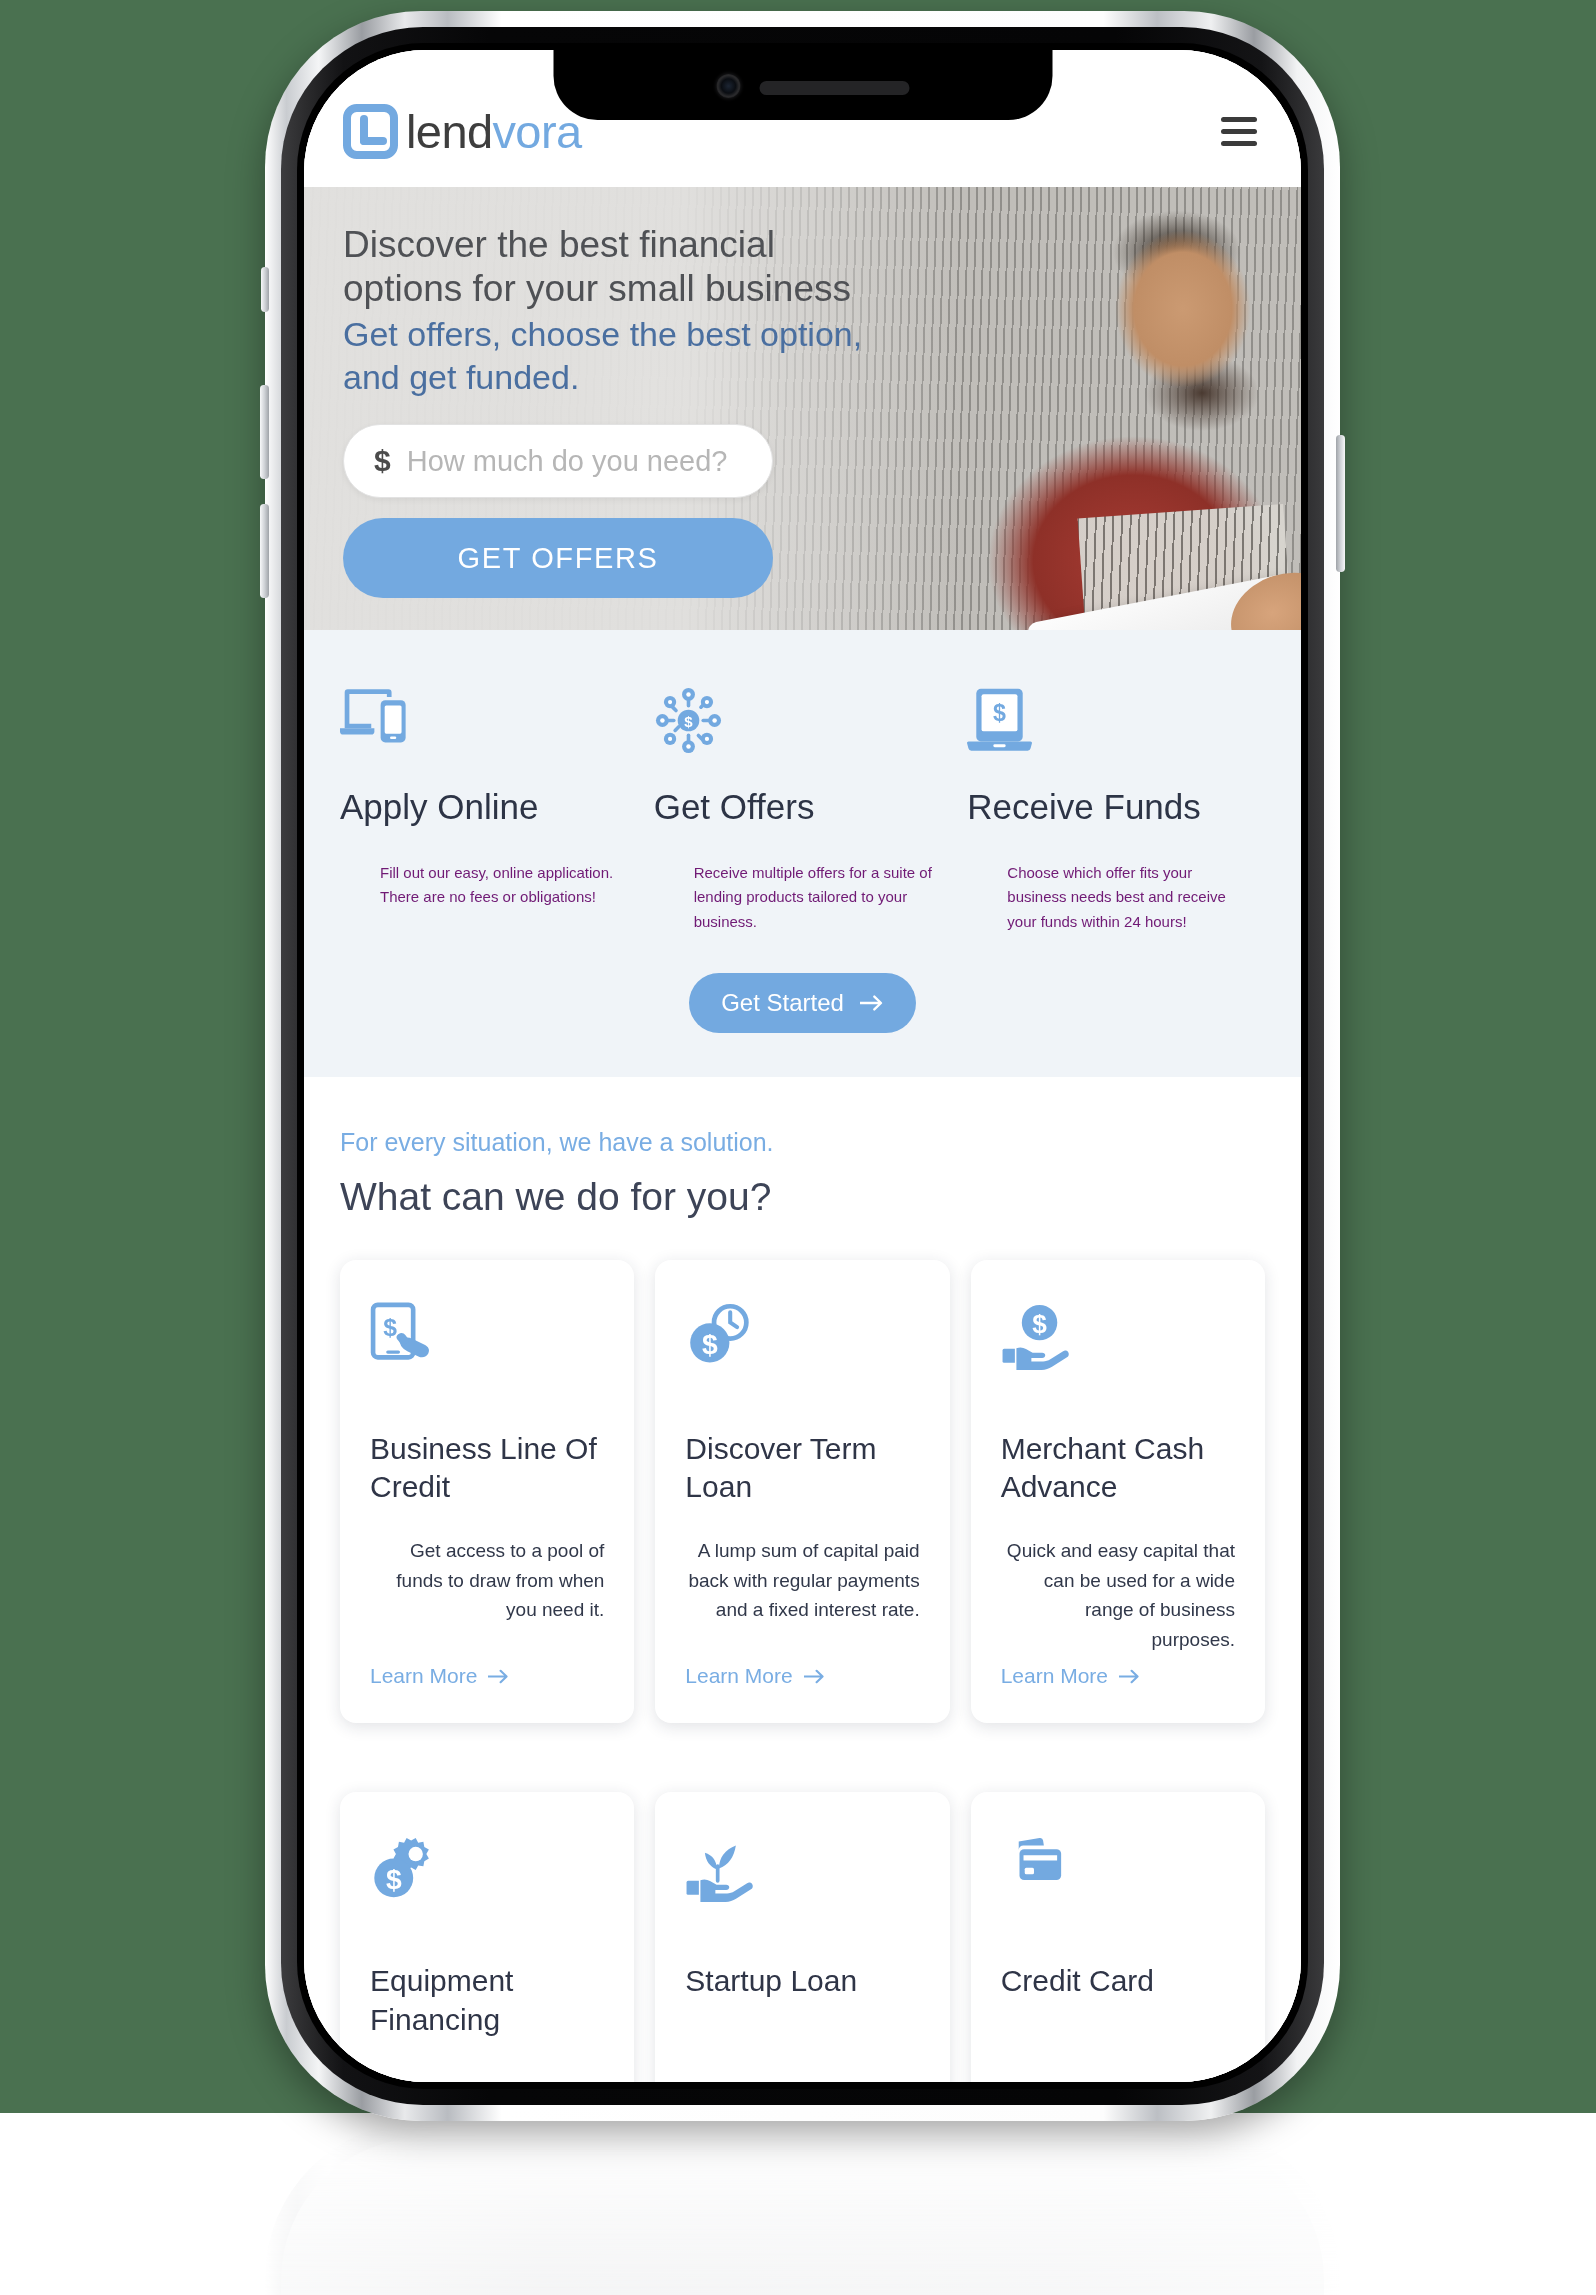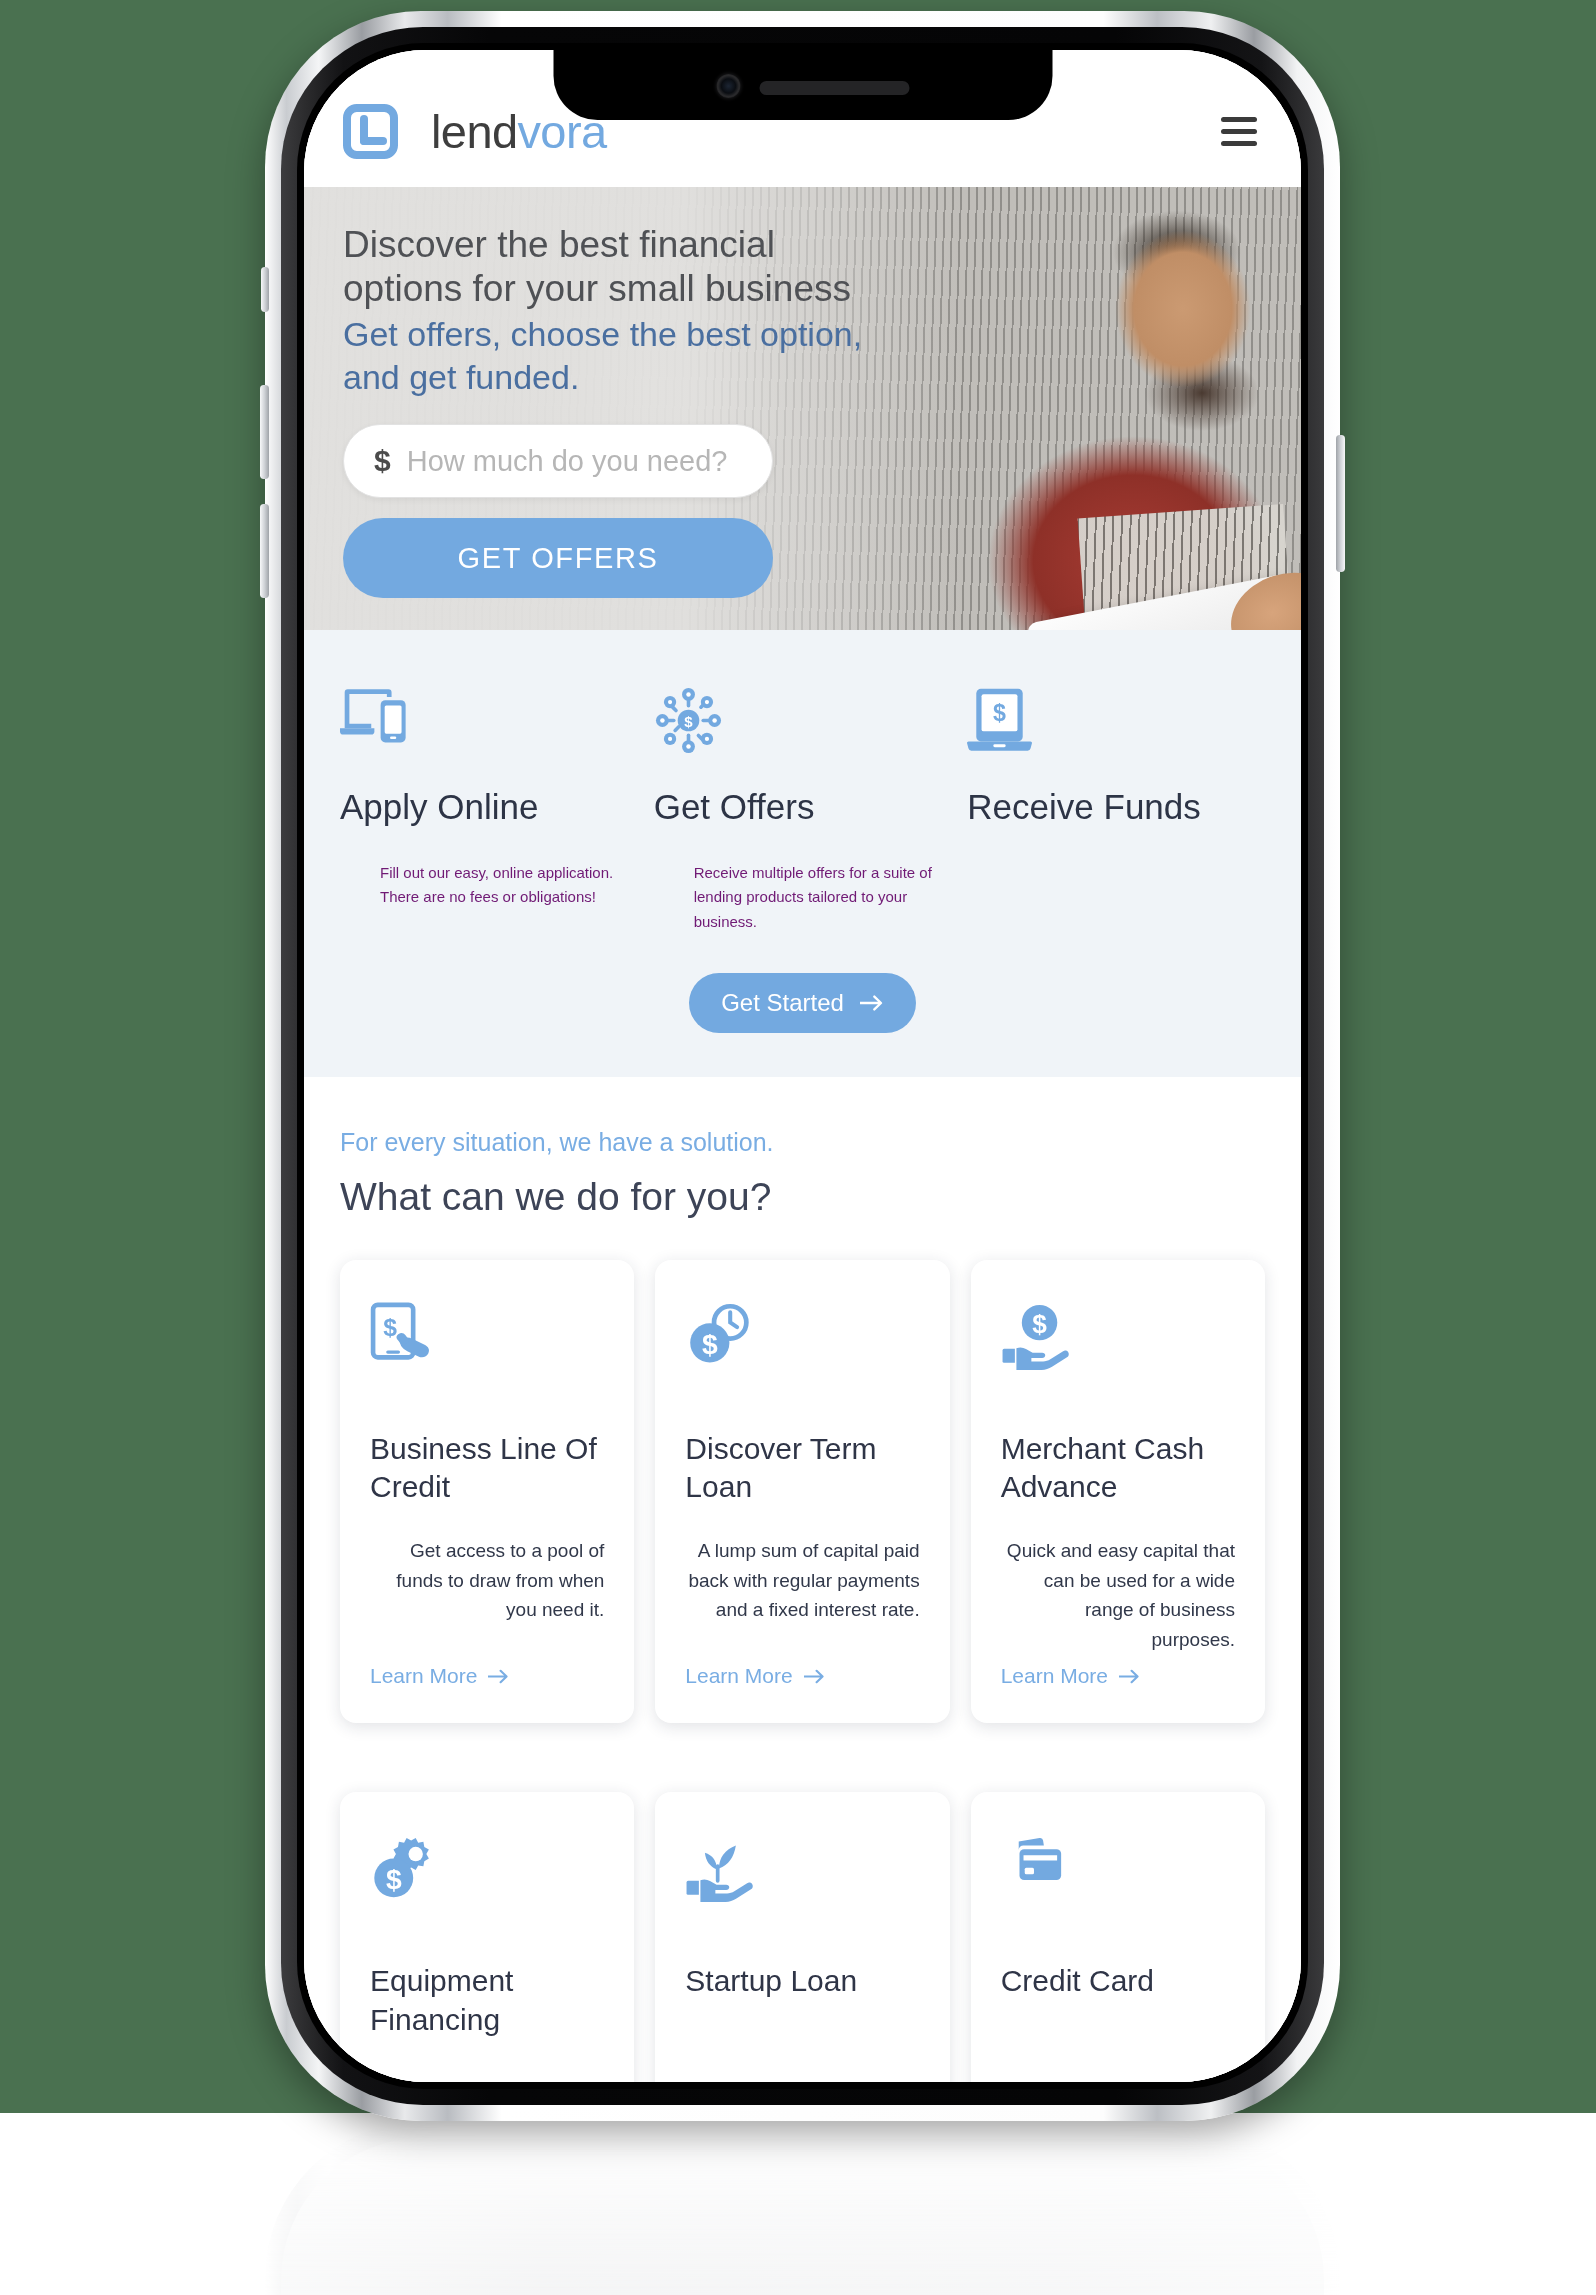--- a/index.html
+++ b/index.html
@@ -118,21 +118,21 @@
 
   
   .site-header {
     height: 137px;
     display: flex;
     align-items: center;
     justify-content: space-between;
     padding: 25px 44px 0 39px;
     background: #fff;
   }
-  .logo { display: flex; align-items: flex-start; gap: 33px; }
+  .logo { display: flex; align-items: flex-start; gap: 8px; }
   .logo-mark {
     width: 55px; height: 55px;
     border: 8px solid #73a9e0;
     border-radius: 13.7px;
     position: relative;
   }
   .logo-mark::before {
     content: "";
     position: absolute;
     left: 8.7px; top: 3.7px;
@@ -510,20 +510,21 @@
             <div class="step-icon">
               <svg width="65" height="69" viewBox="0 0 42 44">
                 <rect fill="#73a9e0" x="6" y="1.5" width="30" height="34" rx="3"></rect>
                 <rect fill="#fff" x="9.4" y="5" width="23.2" height="24" rx="1.4"></rect>
                 <text x="21" y="22.6" font-family="Liberation Sans, sans-serif" font-size="15" font-weight="bold" fill="#73a9e0" text-anchor="middle">$</text>
                 <path fill="#73a9e0" d="M1 35.5h40c.6 0 1 .5 1 1.1l-.9 3.4a2 2 0 0 1-2 1.5H2.9a2 2 0 0 1-2-1.5L0 36.6c0-.6.4-1.1 1-1.1z"></path>
                 <rect fill="#fff" x="17" y="37.4" width="8" height="1.9" rx=".95"></rect>
               </svg>
             </div>
             <div class="step-title">Receive Funds</div>
+            <div class="step-desc">Choose which offer fits your business needs best and receive your funds within 24 hours!</div>
           </div>
 
         </div>
 
         <div class="steps-btn-wrap">
           <button class="btn-pill">
             <span>Get Started</span>
             <svg width="24" height="16" viewBox="0 0 19 13">
               <path d="M0 6.5h16M11.4 1.3 16.8 6.5 11.4 11.7" stroke="#fff" stroke-width="1.9" fill="none" stroke-linecap="round" stroke-linejoin="round"></path>
             </svg>

